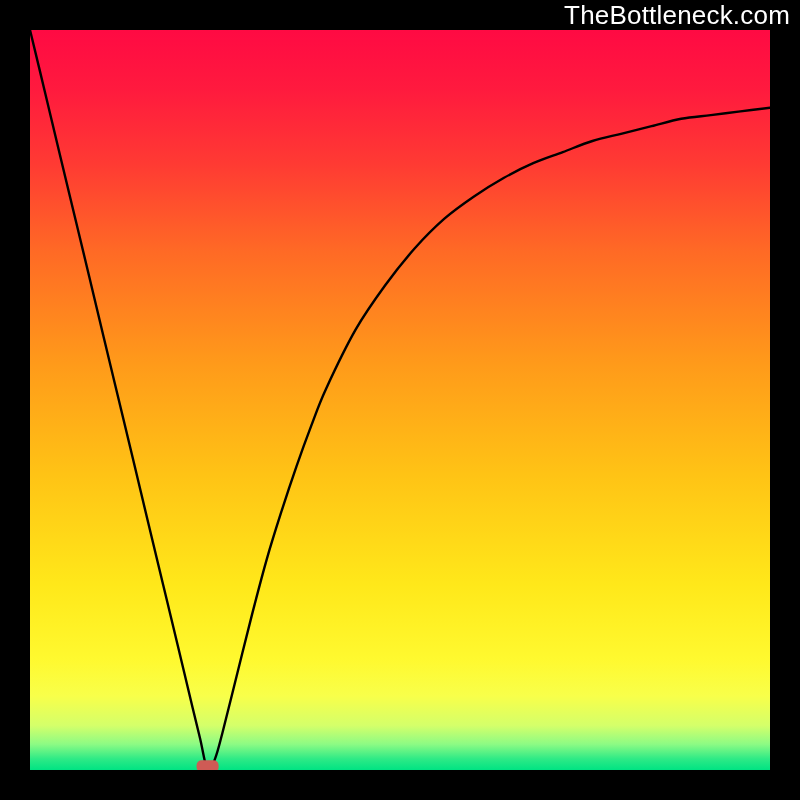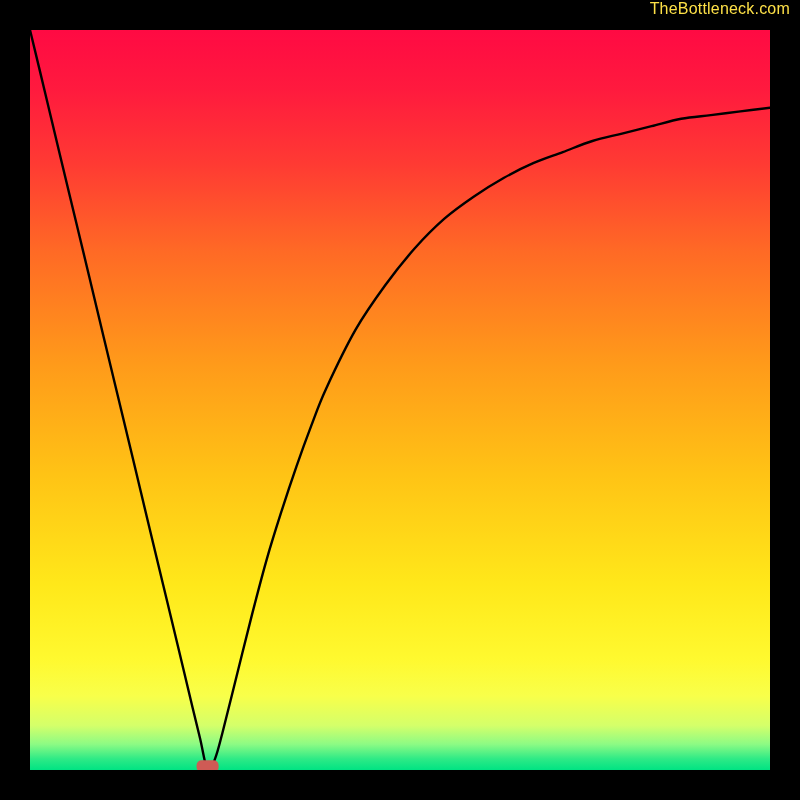--- a/index.html
+++ b/index.html
@@ -14,22 +14,22 @@
   .frame {
     position: relative;
     width: 800px;
     height: 800px;
     background: #000;
   }
   .watermark {
     position: absolute;
     top: 0;
     right: 10px;
-    color: #fde047;
-    font-size: 16px;
+    color: #ffffff;
+    font-size: 26px;
     font-weight: 400;
     letter-spacing: 0.2px;
   }
   .plot {
     position: absolute;
     left: 30px;
     top: 30px;
     width: 740px;
     height: 740px;
   }

